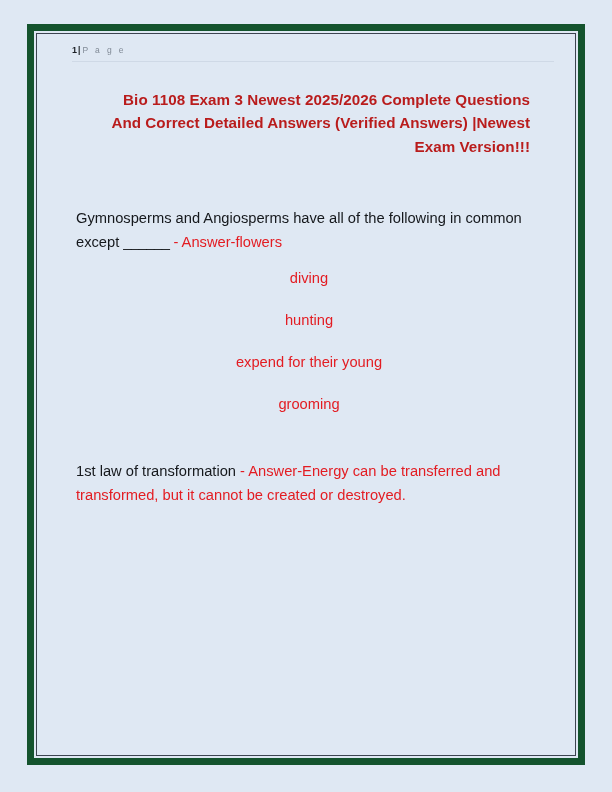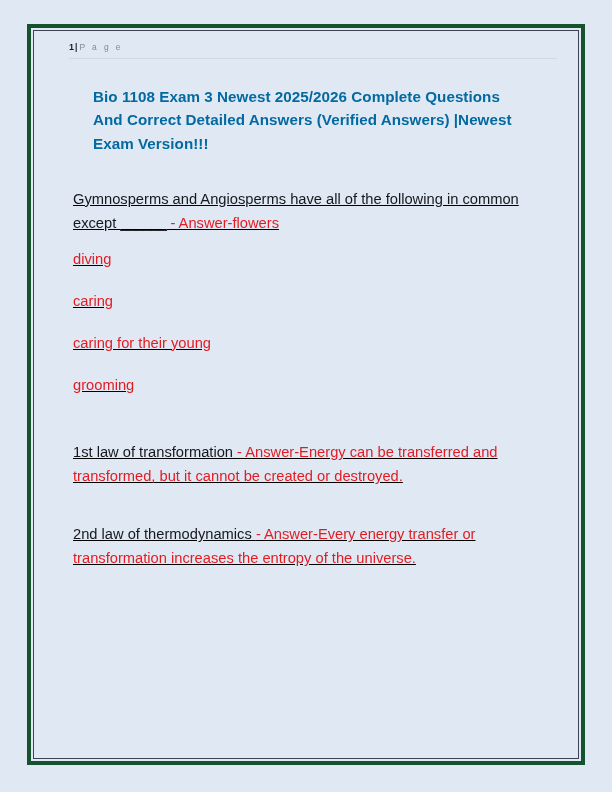--- a/index.html
+++ b/index.html
@@ -15,21 +15,21 @@
   }
 
   #page-frame {
     position: absolute;
     left: 27px;
     top: 24px;
     width: 558px;
     height: 741px;
     box-sizing: border-box;
     background: #dfe8f3;
-    border: 4px solid #14532d;
+    border: 7px solid #14532d;
     box-shadow: inset 0 0 0 2px #dfe8f3, inset 0 0 0 3px #3c4450;
   }
 
   #page-inner {
     position: absolute;
     inset: 0;
     padding: 14px 24px 0 38px;
     box-sizing: border-box;
   }
 
@@ -53,34 +53,33 @@
     margin: 0 2px 0 1px;
   }
   .doc-header .pg-word {
     letter-spacing: 2.4px;
     color: #808a96;
   }
 
   
   .doc-title {
     margin: 26px 24px 0 24px;
-    text-align: left;
-    color: #0369a1;
+    text-align: right;
+    color: #b91c1c;
     font-weight: bold;
     font-size: 15.2px;
     line-height: 1.53;
     letter-spacing: 0.05px;
   }
 
   
   .doc-body {
-    margin-top: 33px;
+    margin-top: 49px;
     padding-left: 4px;
     padding-right: 12px;
-    text-decoration: underline;
   }
   .para {
     font-size: 14.7px;
     line-height: 1.63;
     color: #15181c;
     margin: 0 0 12px 0;
   }
   .para.tight {
     margin-bottom: 11px;
   }
@@ -88,20 +87,21 @@
     color: #e31c22;
   }
   .blank {
     letter-spacing: -0.5px;
   }
   .red-line {
     font-size: 14.7px;
     line-height: 1.63;
     color: #e31c22;
     margin: 0 0 18px 0;
+    text-align: center;
   }
   .spacer-lg {
     height: 26px;
   }
   .spacer-md {
     height: 22px;
   }
 </style>
 </head>
 <body>
@@ -116,31 +116,28 @@
     <div class="doc-title">Bio 1108 Exam 3 Newest 2025/2026 Complete Questions And Correct Detailed Answers (Verified Answers) |Newest Exam Version!!!</div>
 
     <div class="doc-body">
 
       <p class="para">
         <span>Gymnosperms and Angiosperms have all of the following in common except </span><span class="blank">______</span><span class="ans"> - Answer-flowers</span>
       </p>
 
 
       <p class="red-line">diving</p>
-      <p class="red-line">caring</p>
-      <p class="red-line">caring for their young</p>
+      <p class="red-line">hunting</p>
+      <p class="red-line">expend for their young</p>
       <p class="red-line">grooming</p>
 
       <div class="spacer-lg"></div>
 
       <p class="para">
         <span>1st law of transformation </span><span class="ans">- Answer-Energy can be transferred and transformed, but it cannot be created or destroyed.</span>
       </p>
 
       <div class="spacer-md"></div>
 
-      <p class="para">
-        <span>2nd law of thermodynamics </span><span class="ans">- Answer-Every energy transfer or transformation increases the entropy of the universe.</span>
-      </p>
 
     </div>
   </div>
 </div>
 
 </body></html>

